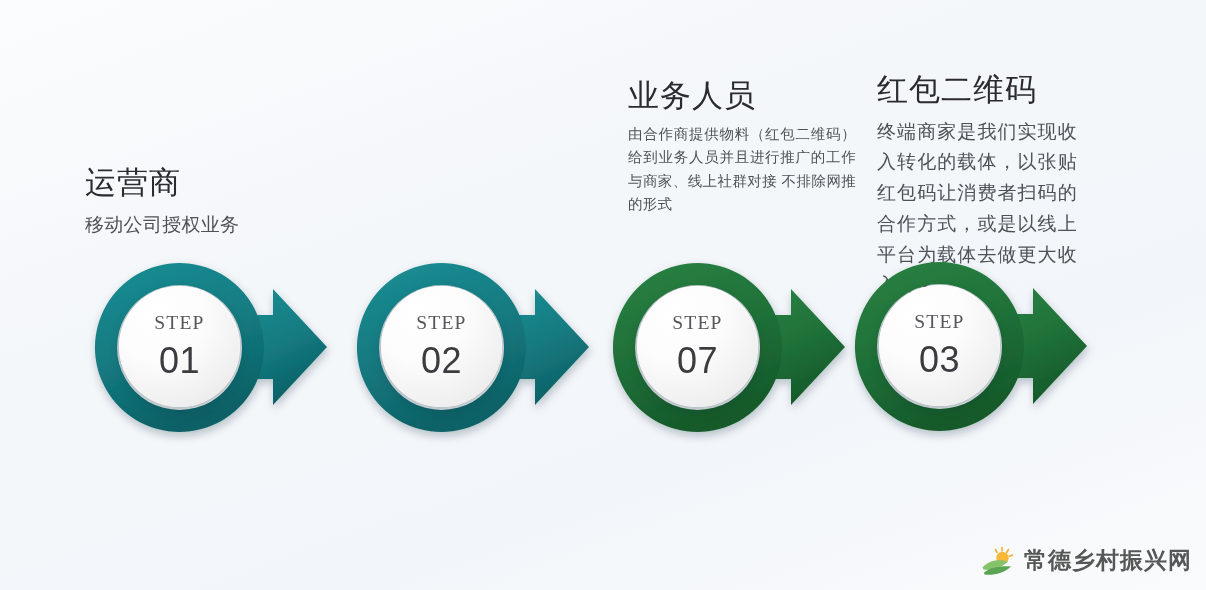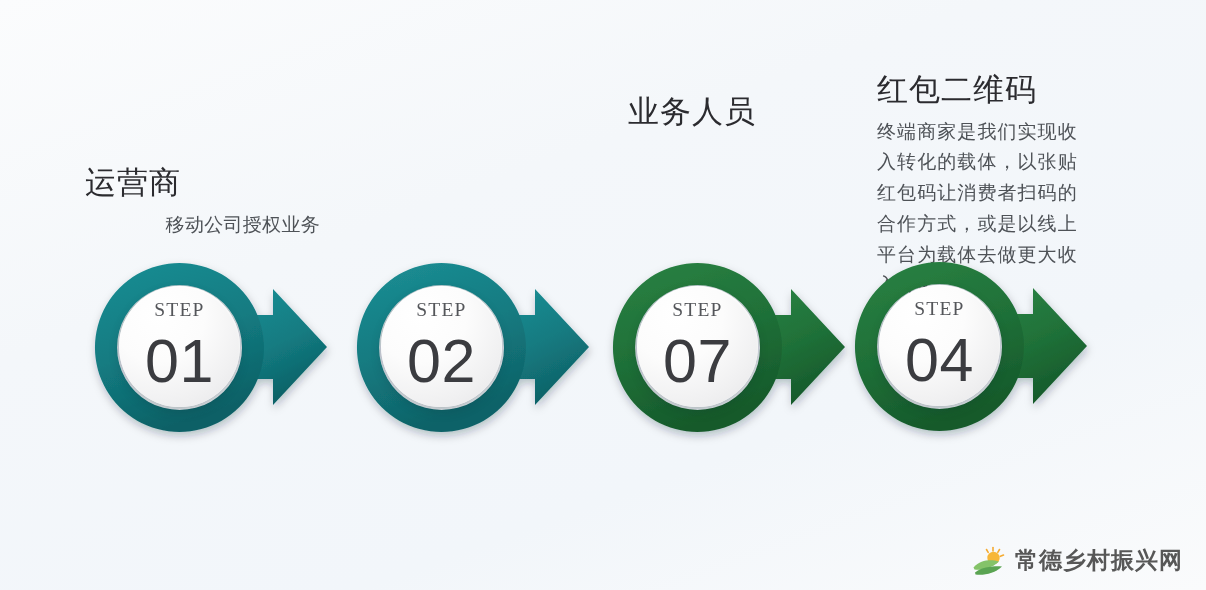--- a/index.html
+++ b/index.html
@@ -96,31 +96,31 @@
     font-family: "Liberation Serif", "DejaVu Serif", serif;
     font-size: 19.5px;
     letter-spacing: 1.2px;
     color: #54565a;
     line-height: 1;
     margin-bottom: 2px;
   }
 
   .lbl-num {
     font-family: "Liberation Sans", "DejaVu Sans", sans-serif;
-    font-size: 61px;
+    font-size: 36px;
     font-weight: 400;
     color: #3b3c40;
     line-height: 1.05;
     letter-spacing: 0.5px;
   }
 
   
   #watermark {
     position: absolute;
-    right: 23px;
+    right: 14px;
     bottom: 14px;
     display: flex;
     align-items: center;
     gap: 9px;
     opacity: 0.93;
   }
 
   #watermark .wm-text {
     font-size: 23px;
     font-weight: bold;
@@ -130,21 +130,21 @@
   }
 </style>
 </head>
 <body>
 
 <div id="canvas">
 
   <div class="step" style="left:85px; top:165px;">
     <div class="step-text" style="top:0; width:235px;">
       <div class="step-title">运营商</div>
-      <div class="step-desc small" style="text-align:right;">移动公司授权业务</div>
+      <div class="step-desc small" style="text-align:left;">移动公司授权业务</div>
     </div>
     <div class="graphic" style="left:10px; top:98px;">
       <svg width="250" height="168" viewBox="0 0 250 168" aria-hidden="true">
         <defs>
           <linearGradient id="g1" x1="0" y1="0" x2="0.35" y2="1">
             <stop offset="0%" stop-color="#1b8e94"></stop>
             <stop offset="55%" stop-color="#137b81"></stop>
             <stop offset="100%" stop-color="#0d6166"></stop>
           </linearGradient>
           <filter id="sh1" x="-30%" y="-30%" width="170%" height="180%">
@@ -184,22 +184,23 @@
         </g>
       </svg>
       <div class="inner-disc">
         <div class="lbl-step">STEP</div>
         <div class="lbl-num">02</div>
       </div>
     </div>
   </div>
 
   <div class="step" style="left:628px; top:78px;">
-    <div class="step-text" style="top:16px; width:228px;">
+    <div class="step-text" style="top:0; width:228px;">
       <div class="step-title">业务人员</div>
+      <div class="step-desc">由合作商提供物料（红包二维码）给到业务人员并且进行推广的工作 与商家、线上社群对接 不排除网推的形式</div>
     </div>
     <div class="graphic" style="left:-15px; top:185px;">
       <svg width="250" height="168" viewBox="0 0 250 168" aria-hidden="true">
         <defs>
           <linearGradient id="g3" x1="0" y1="0" x2="0.35" y2="1">
             <stop offset="0%" stop-color="#2a8243"></stop>
             <stop offset="55%" stop-color="#1f7038"></stop>
             <stop offset="100%" stop-color="#165a2b"></stop>
           </linearGradient>
           <filter id="sh3" x="-30%" y="-30%" width="170%" height="180%">
@@ -235,21 +236,21 @@
             <feDropShadow dx="1" dy="4" stdDeviation="4" flood-color="#123" flood-opacity="0.26"></feDropShadow>
           </filter>
         </defs>
         <g filter="url(#sh4)">
           <path d="M148,52 L178,52 L178,26 L232,84 L178,142 L178,116 L148,116 Z" fill="url(#g4)"></path>
           <path d="M84.5,0 A84.5,84.5 0 1 1 84.4,0 Z M84.5,22 A62.5,62.5 0 1 0 84.6,22 Z" fill="url(#g4)" fill-rule="evenodd"></path>
         </g>
       </svg>
       <div class="inner-disc">
         <div class="lbl-step">STEP</div>
-        <div class="lbl-num">04</div>
+        <div class="lbl-num">03</div>
       </div>
     </div>
   </div>
 
   <div id="watermark">
     <svg width="34" height="30" viewBox="0 0 34 30">
       <g stroke="#f5a623" stroke-width="1.6" stroke-linecap="round">
         <line x1="21" y1="1.5" x2="21" y2="5"></line>
         <line x1="27.5" y1="3.5" x2="25.8" y2="6.4"></line>
         <line x1="31.5" y1="9" x2="28.4" y2="10.3"></line>

